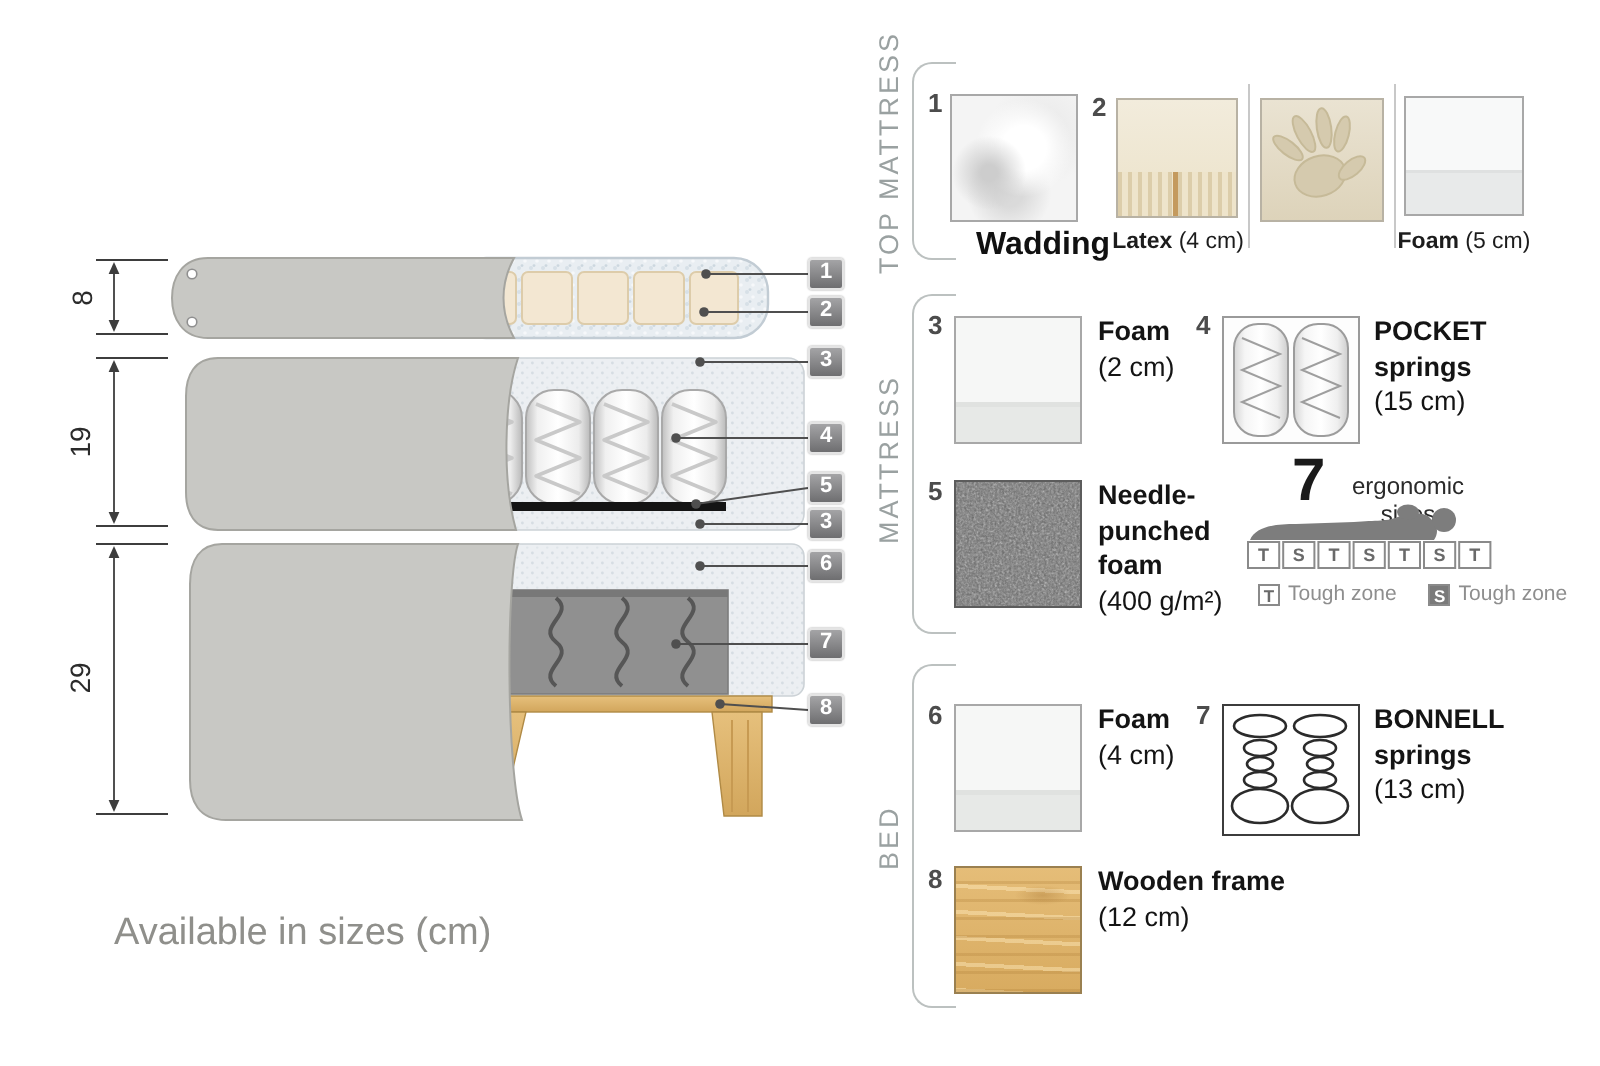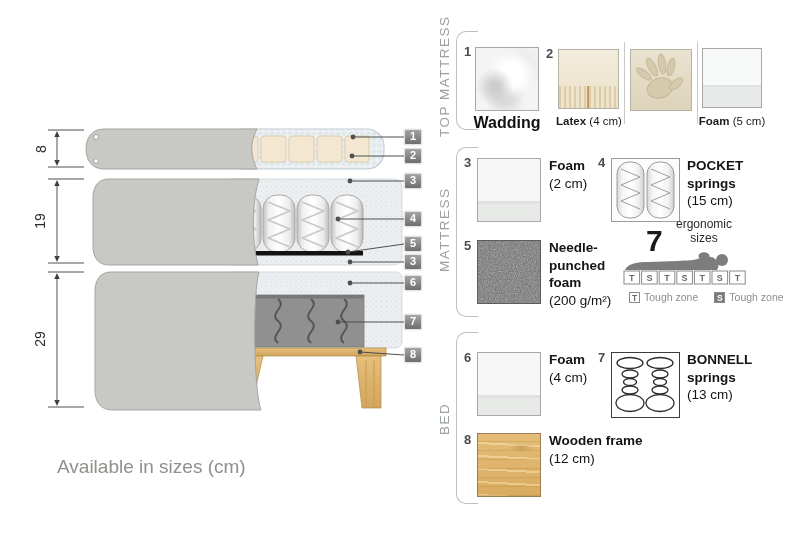--- a/index.html
+++ b/index.html
@@ -7,21 +7,21 @@
   .abs{position:absolute;}
   
   .vlabel{position:absolute;transform:rotate(-90deg);transform-origin:0 0;white-space:nowrap;
           font-size:13.5px;letter-spacing:1.5px;color:#9aa1a1;}
   .bracket{position:absolute;width:22px;border:1.5px solid #bcc1c0;border-right:none;
            border-radius:10px 0 0 10px;box-sizing:border-box;}
   .num{position:absolute;font-weight:bold;font-size:13px;color:#4c4c4c;}
   .thumb{position:absolute;border:1px solid #a8a8a8;box-sizing:border-box;}
   .caption{position:absolute;text-align:center;font-size:11.5px;color:#1c1c1c;line-height:1.25;}
   .caption b{font-weight:bold;}
-  .bigname{position:absolute;text-align:center;font-weight:bold;font-size:16px;color:#111;}
+  .bigname{position:absolute;text-align:right;font-weight:bold;font-size:16px;color:#111;}
   .itemtext{position:absolute;font-size:13.5px;line-height:1.3;color:#141414;}
   .itemtext .bold{font-weight:bold;}
   .sep{position:absolute;width:1px;background:#c8c8c8;}
   
   .ez-big{position:absolute;font-size:30px;font-weight:bold;color:#1a1a1a;line-height:1;}
   .ez-text{position:absolute;font-size:12px;color:#2a2a2a;line-height:1.15;text-align:center;}
   .ez-legend{position:absolute;display:flex;align-items:center;gap:4px;font-size:10.5px;color:#8e8e8e;}
   .ez-key{display:inline-block;width:11px;height:11px;border:1px solid #8a8a8a;font-size:8.5px;
           font-weight:bold;text-align:center;line-height:11px;color:#6a6a6a;box-sizing:border-box;}
   .ez-key.filled{background:#7a7a7a;color:#fff;}
@@ -257,25 +257,25 @@
   <div class="thumb" style="left:477px;top:240px;width:64px;height:64px;border-color:#5c5c5c;background:#6a6a6a;">
     <svg width="62" height="62" viewBox="0 0 62 62">
       <rect width="62" height="62" fill="#6a6a6a"></rect>
       <rect width="62" height="62" filter="url(#feltnoise)" opacity="0.8"></rect>
     </svg>
   </div>
   <div class="itemtext" style="left:549px;top:239px">
     <span class="bold">Needle-</span><br>
     <span class="bold">punched</span><br>
     <span class="bold">foam</span><br>
-    <span>(200 g/m²)</span>
+    <span>(400 g/m²)</span>
   </div>
 
   <div class="ez-big" style="left:646px;top:226px">7</div>
-  <div class="ez-text" style="left:668px;top:218px;width:72px">
+  <div class="ez-text" style="left:668px;top:237px;width:72px">
     <span>ergonomic</span><br>
     <span>sizes</span>
   </div>
   <svg class="abs" style="left:622px;top:249px" width="126" height="38" viewBox="0 0 126 38">
     <g fill="#7d7d7d">
       <path d="M3,21 C6,14 16,13 26,13 L55,12 C66,11 72,12 78,9 C83,7 88,7 92,9 L95,12 C97,15 97,18 95,21 Z"></path>
       <ellipse cx="82" cy="7" rx="5.5" ry="3.8"></ellipse>
       <circle cx="100" cy="11" r="6"></circle>
     </g>
     <g>

